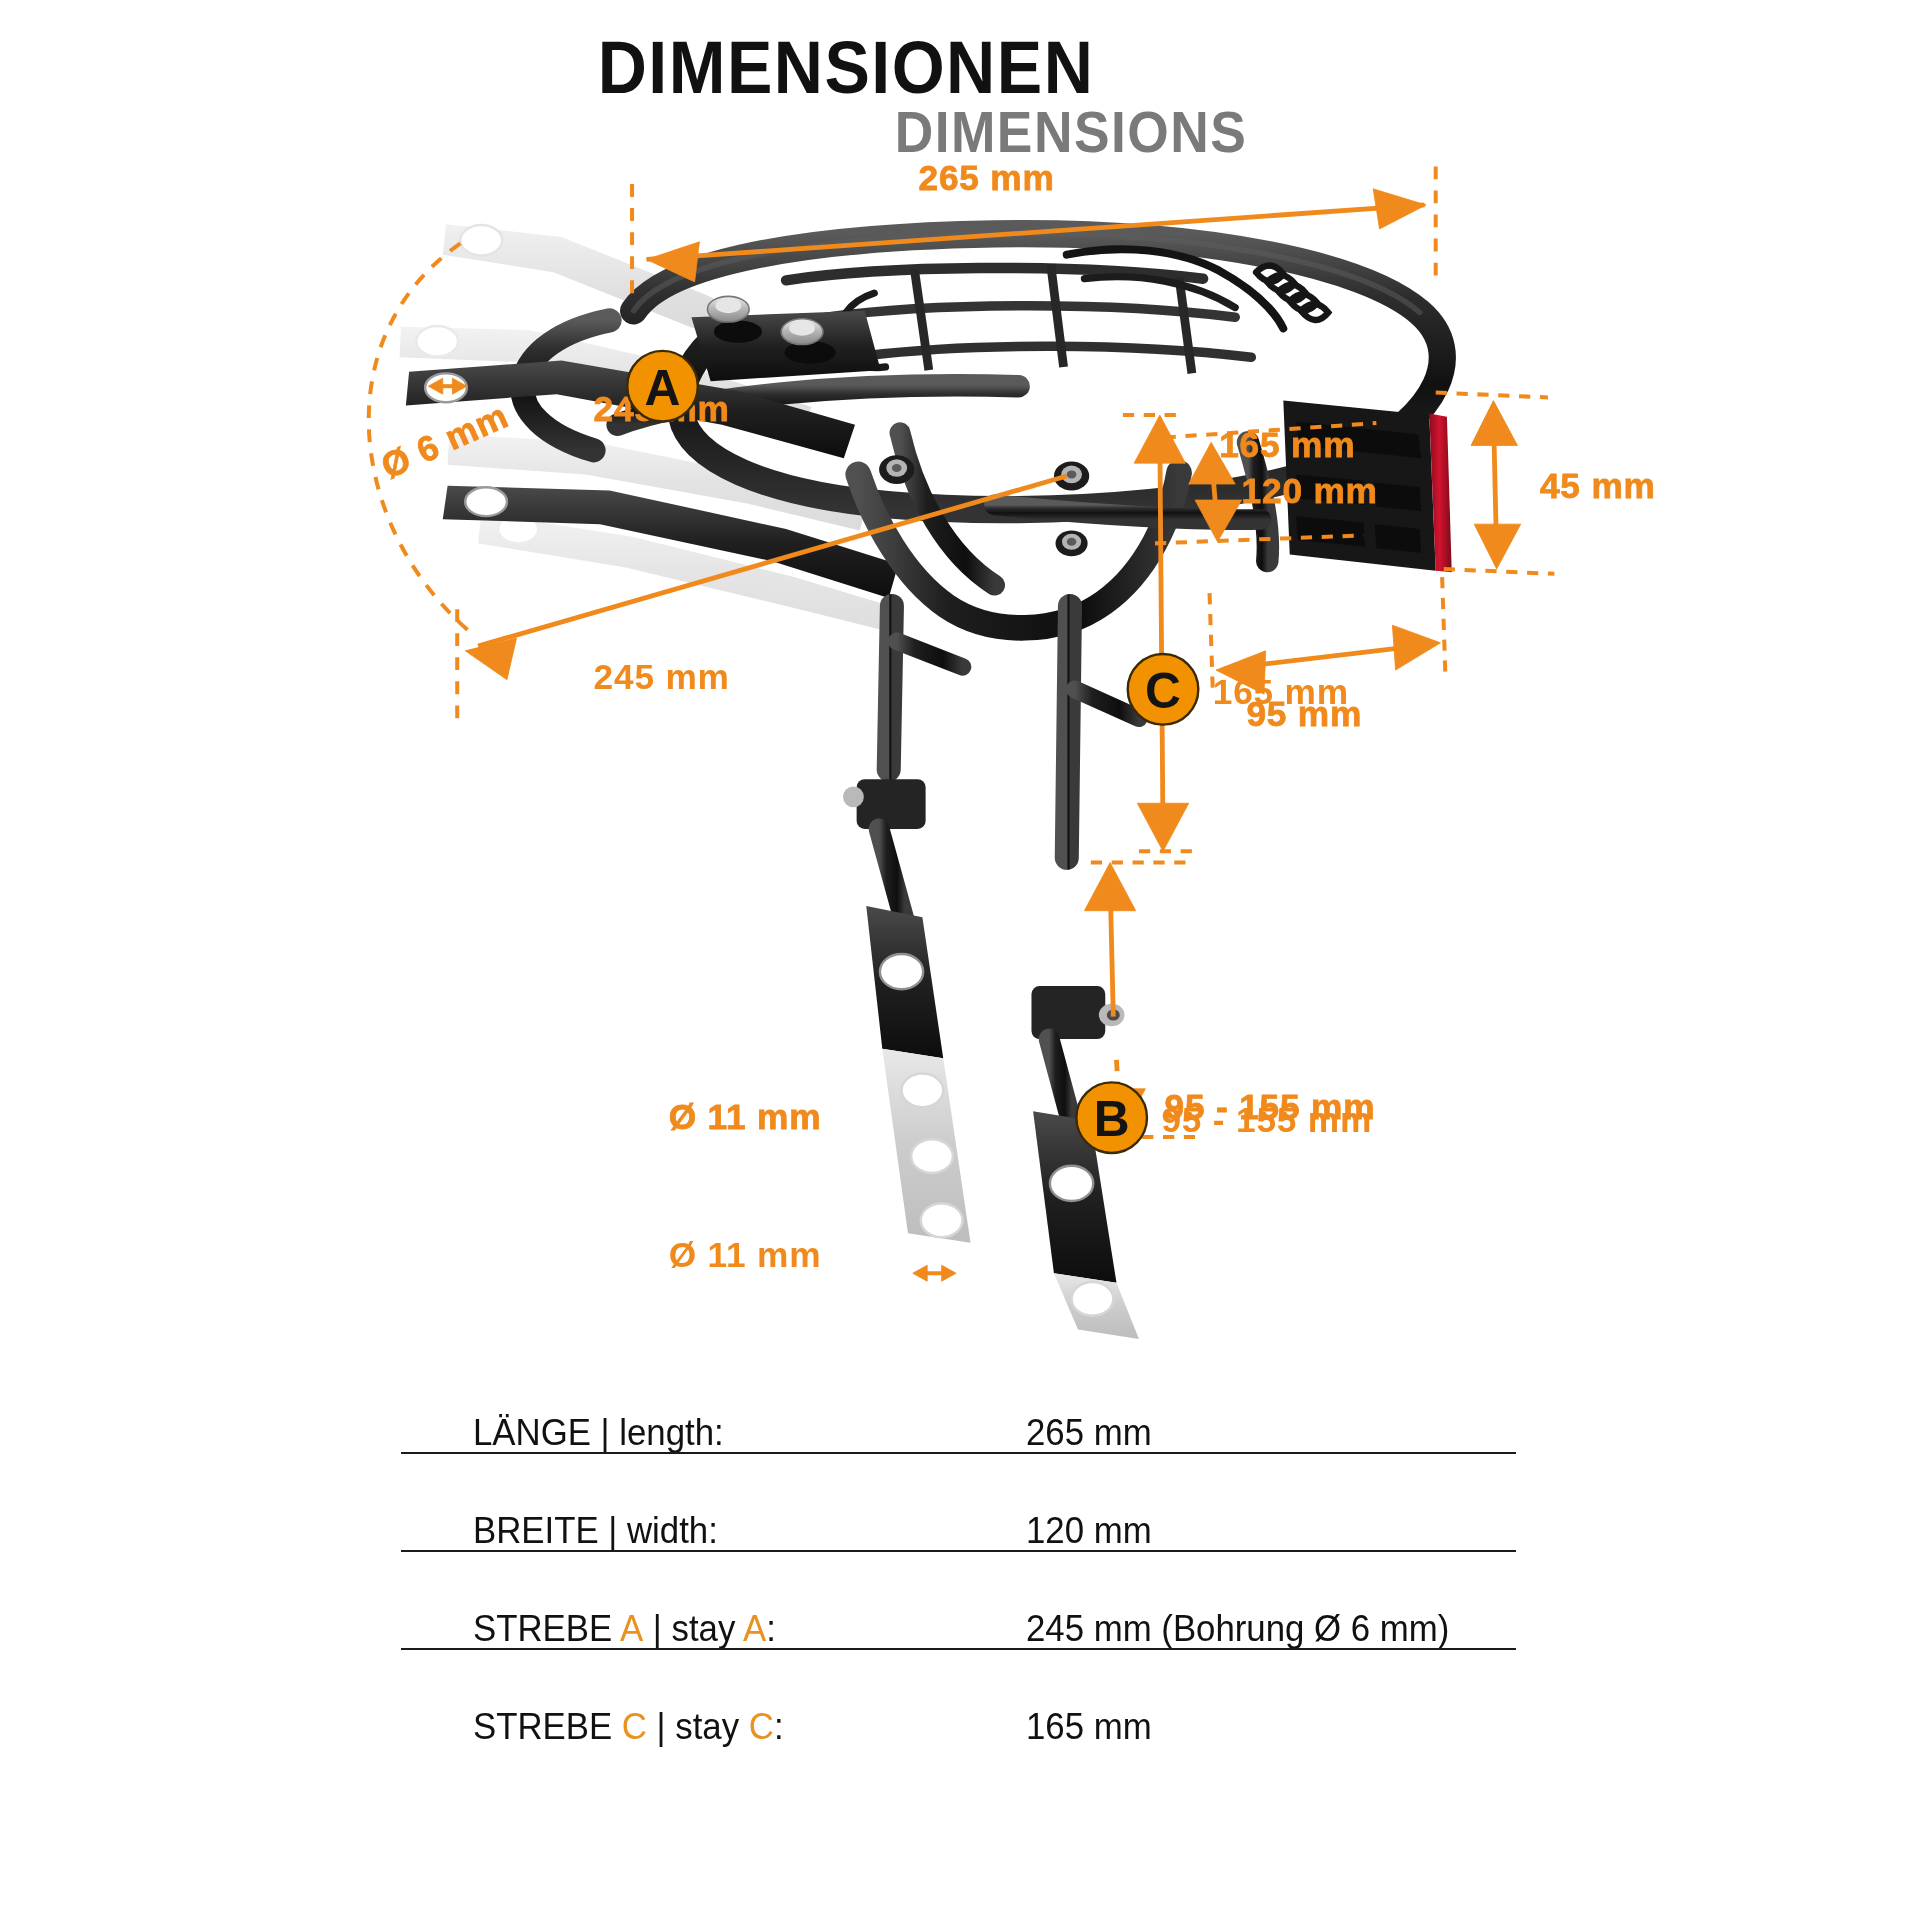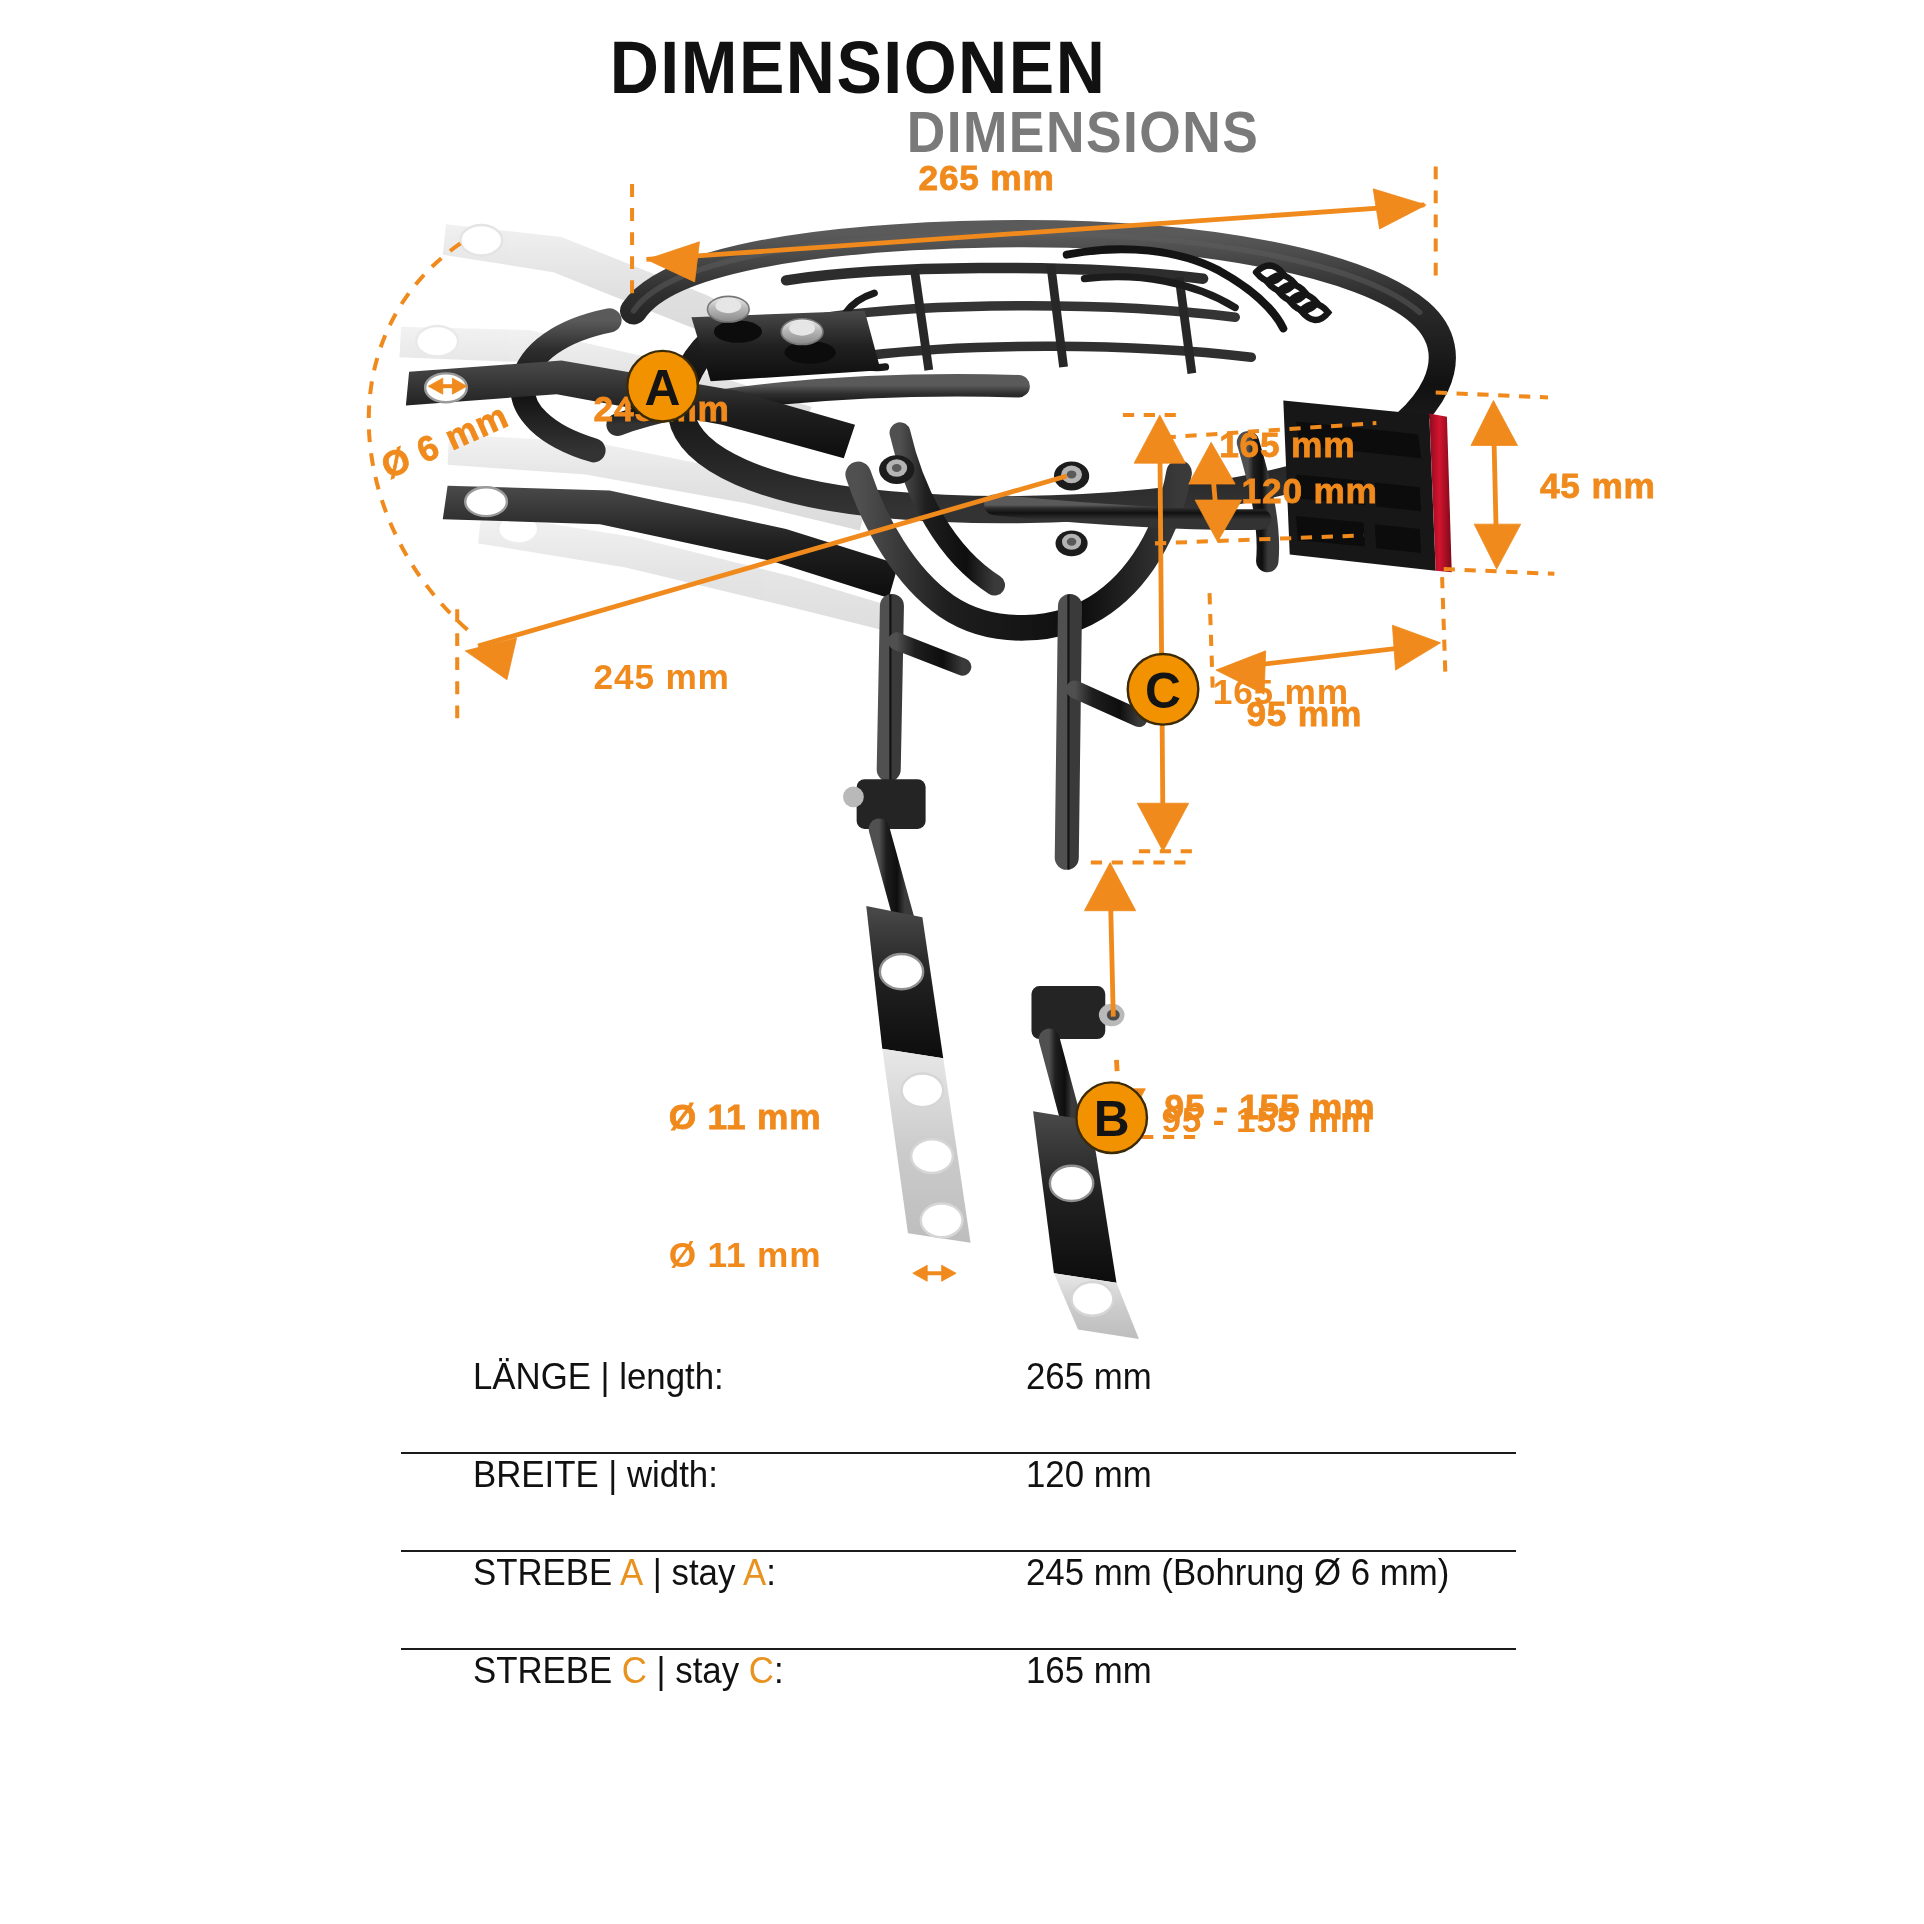--- a/index.html
+++ b/index.html
@@ -12,21 +12,21 @@
     height: 1925px;
     position: relative;
     overflow: hidden;
     font-family: "Liberation Sans", sans-serif;
     -webkit-font-smoothing: antialiased;
   }
 
   
   #header {
     position: absolute;
-    left: 12px; top: 0;
+    left: 0; top: 0;
     width: 1715px;
     height: 168px;
   }
   #title-de {
     position: absolute;
     left: 0; top: 30.5px;
     width: 1692px;
     text-align: center;
     font-family: "Liberation Sans Narrow", "Liberation Sans", sans-serif;
     font-weight: bold;
@@ -82,21 +82,21 @@
     left: 401px;
     top: 1356px;
     width: 1123px;
   }
   .spec-row {
     position: relative;
     height: 98px;
   }
   .spec-inner {
     display: flex;
-    align-items: flex-start;
+    align-items: flex-end;
     height: 98px;
     padding-left: 72px;
   }
   .spec-label {
     width: 553px;
     font-family: "Liberation Sans Narrow", "Liberation Sans", sans-serif;
     font-size: 37px;
     color: #111111;
     white-space: nowrap;
     transform: scaleX(0.94);

